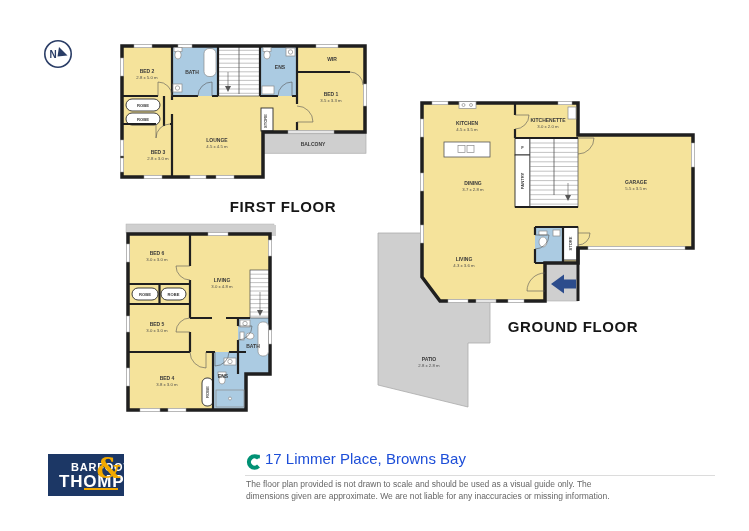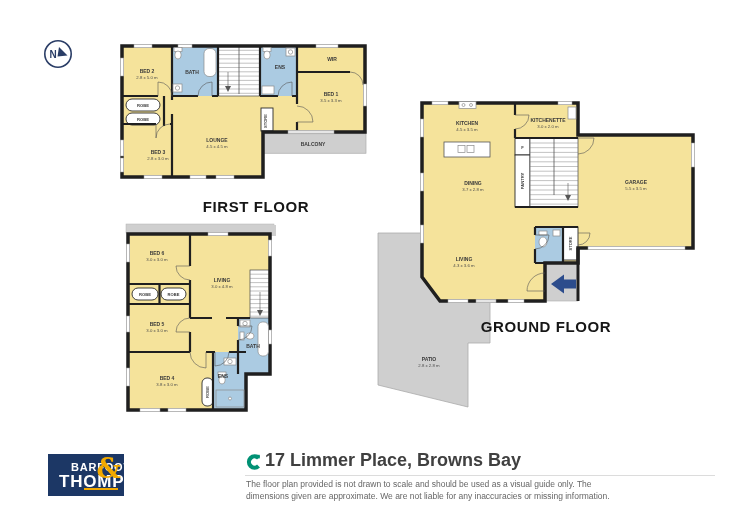--- a/index.html
+++ b/index.html
@@ -1,38 +1,38 @@
 <!DOCTYPE html>
 <html><head>
 <meta charset="utf-8">
 <title>Floor Plan</title>
 <style>
   html,body{margin:0;padding:0;background:#ffffff;}
   .canvas{position:relative;width:749px;height:531px;background:#ffffff;overflow:hidden;
           font-family:"Liberation Sans",sans-serif;}
   .plan{position:absolute;}
   .floor-title{position:absolute;transform:translateX(-50%);font-size:15px;font-weight:bold;
-               letter-spacing:0.6px;color:#161616;white-space:nowrap;}
+               letter-spacing:0.6px;color:#161616;white-space:nowrap;margin-left:27px;}
   
   .rn{font-family:"Liberation Sans",sans-serif;font-size:5px;font-weight:bold;fill:#3a3a3a;text-anchor:middle;}
   .rd{font-family:"Liberation Sans",sans-serif;font-size:4.3px;fill:#4a4a4a;text-anchor:middle;}
   .rs{font-family:"Liberation Sans",sans-serif;font-size:4.1px;font-weight:bold;fill:#3a3a3a;text-anchor:middle;}
   .wall{stroke:#1f1f1f;fill:none;}
   .win{fill:#ffffff;stroke:#9a9a9a;stroke-width:0.5;}
   .fix{fill:#ffffff;stroke:#8a8a8a;stroke-width:0.7;}
   .arc{stroke:#555;stroke-width:0.6;fill:none;}
   .tread{stroke:#777;stroke-width:0.45;}
   
   .logo{position:absolute;left:48px;top:454px;width:76px;height:42px;background:#1c3765;}
   .logo .l1{position:absolute;left:23px;top:7px;color:#fff;font-size:11px;font-weight:bold;letter-spacing:0.8px;}
   .logo .l2{position:absolute;left:11px;top:18px;color:#fff;font-size:17px;font-weight:bold;letter-spacing:0.8px;text-align:right;}
   .logo .amp{position:absolute;right:3px;top:0px;color:#f2a900;font-size:27px;font-weight:bold;
              font-family:"DejaVu Serif",serif;line-height:30px;}
   .logo .bar{position:absolute;right:6px;bottom:6px;width:34px;height:2.5px;background:#f2a900;}
-  .addr-row{position:absolute;left:265px;top:450px;font-size:18px;font-weight:bold;color:#404040;}
+  .addr-row{position:absolute;left:265px;top:450px;font-size:15px;font-weight:normal;color:#1d4ed8;}
   .addr-icon{position:absolute;left:246px;top:454px;}
   .divider{position:absolute;left:245px;top:475px;width:470px;height:1px;background:#dcdcdc;}
   .disc{position:absolute;left:246px;font-size:8.5px;color:#666;line-height:11px;}
 </style>
 </head>
 <body>
 
 <div class="canvas">
 
   <svg class="plan" style="left:42px;top:38px" width="32" height="32" viewBox="0 0 32 32">

